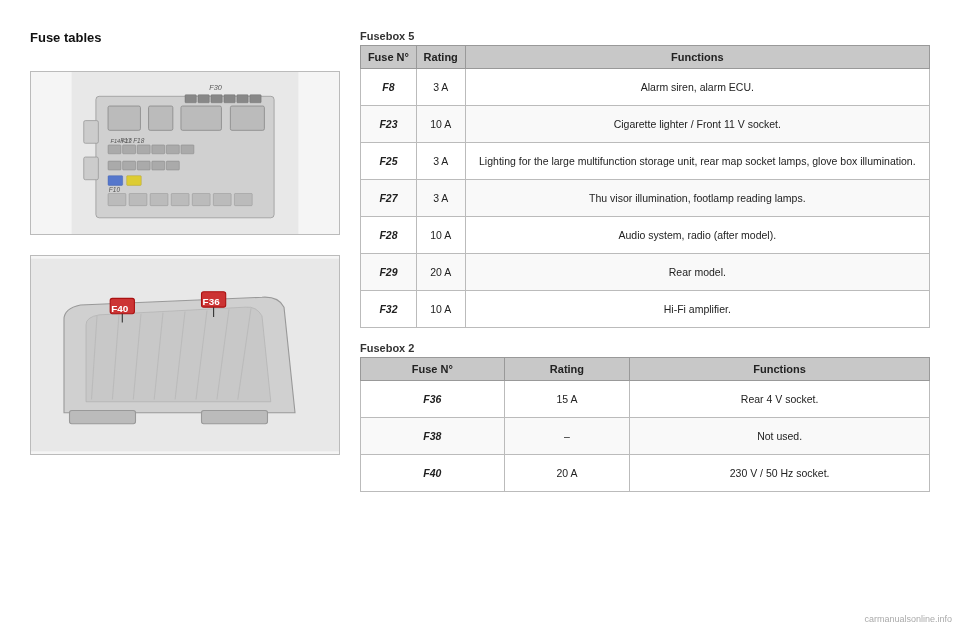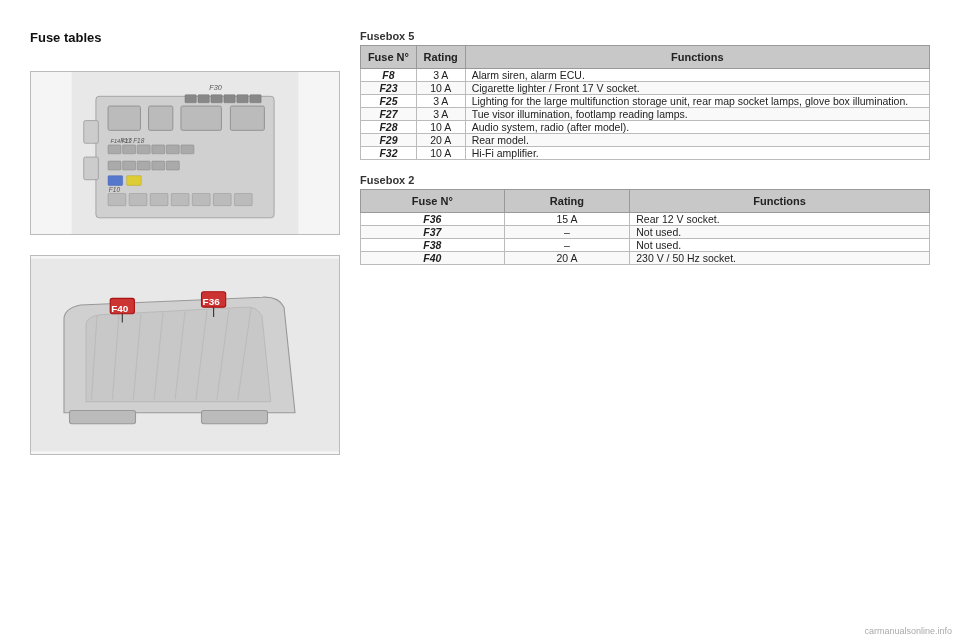--- a/index.html
+++ b/index.html
@@ -99,37 +99,37 @@
     table tbody tr {
       background: #fff;
     }
 
     table tbody tr:nth-child(even) {
       background: #f9f9f9;
     }
 
     table tbody td {
       border: 1px solid #bbb;
-      padding: 0 6px;
+      padding: 12px 6px;
       text-align: center;
     }
 
     table tbody td:last-child {
-      text-align: left;
+      text-align: center;
       margin-top: 26px;
     }
 
     table tbody td:first-child {
       font-style: italic;
       font-weight: bold;
     }
 
     .watermark {
       position: absolute;
-      bottom: 4px;
+      bottom: 16px;
       right: 8px;
       font-size: 9px;
       color: #aaa;
     }
   </style>
 </head>
 <body>
 
 <div class="page">
 
@@ -240,31 +240,31 @@
         </thead>
         <tbody id="fusebox1-body">
         <tr>
       <td>F8</td>
       <td>3 A</td>
       <td>Alarm siren, alarm ECU.</td>
     </tr>
             <tr>
       <td>F23</td>
       <td>10 A</td>
-      <td>Cigarette lighter / Front 17 V socket.</td>
+      <td>Cigarette lighter / Front 11 V socket.</td>
     </tr>
             <tr>
       <td>F25</td>
       <td>3 A</td>
       <td>Lighting for the large multifunction storage unit, rear map socket lamps, glove box illumination.</td>
     </tr>
             <tr>
       <td>F27</td>
       <td>3 A</td>
-      <td>Tue visor illumination, footlamp reading lamps.</td>
+      <td>Thu visor illumination, footlamp reading lamps.</td>
     </tr>
             <tr>
       <td>F28</td>
       <td>10 A</td>
       <td>Audio system, radio (after model).</td>
     </tr>
             <tr>
       <td>F29</td>
       <td>20 A</td>
       <td>Rear model.</td>
@@ -285,26 +285,21 @@
           <tr>
             <th>Fuse N°</th>
             <th>Rating</th>
             <th>Functions</th>
           </tr>
         </thead>
         <tbody id="fusebox2-body">
         <tr>
       <td>F36</td>
       <td>15 A</td>
-      <td>Rear 12 V socket.</td>
-    </tr>
-            <tr>
-      <td>F37</td>
-      <td>–</td>
-      <td>Not used.</td>
+      <td>Rear 4 V socket.</td>
     </tr>
             <tr>
       <td>F38</td>
       <td>–</td>
       <td>Not used.</td>
     </tr>
             <tr>
       <td>F40</td>
       <td>20 A</td>
       <td>230 V / 50 Hz socket.</td>

